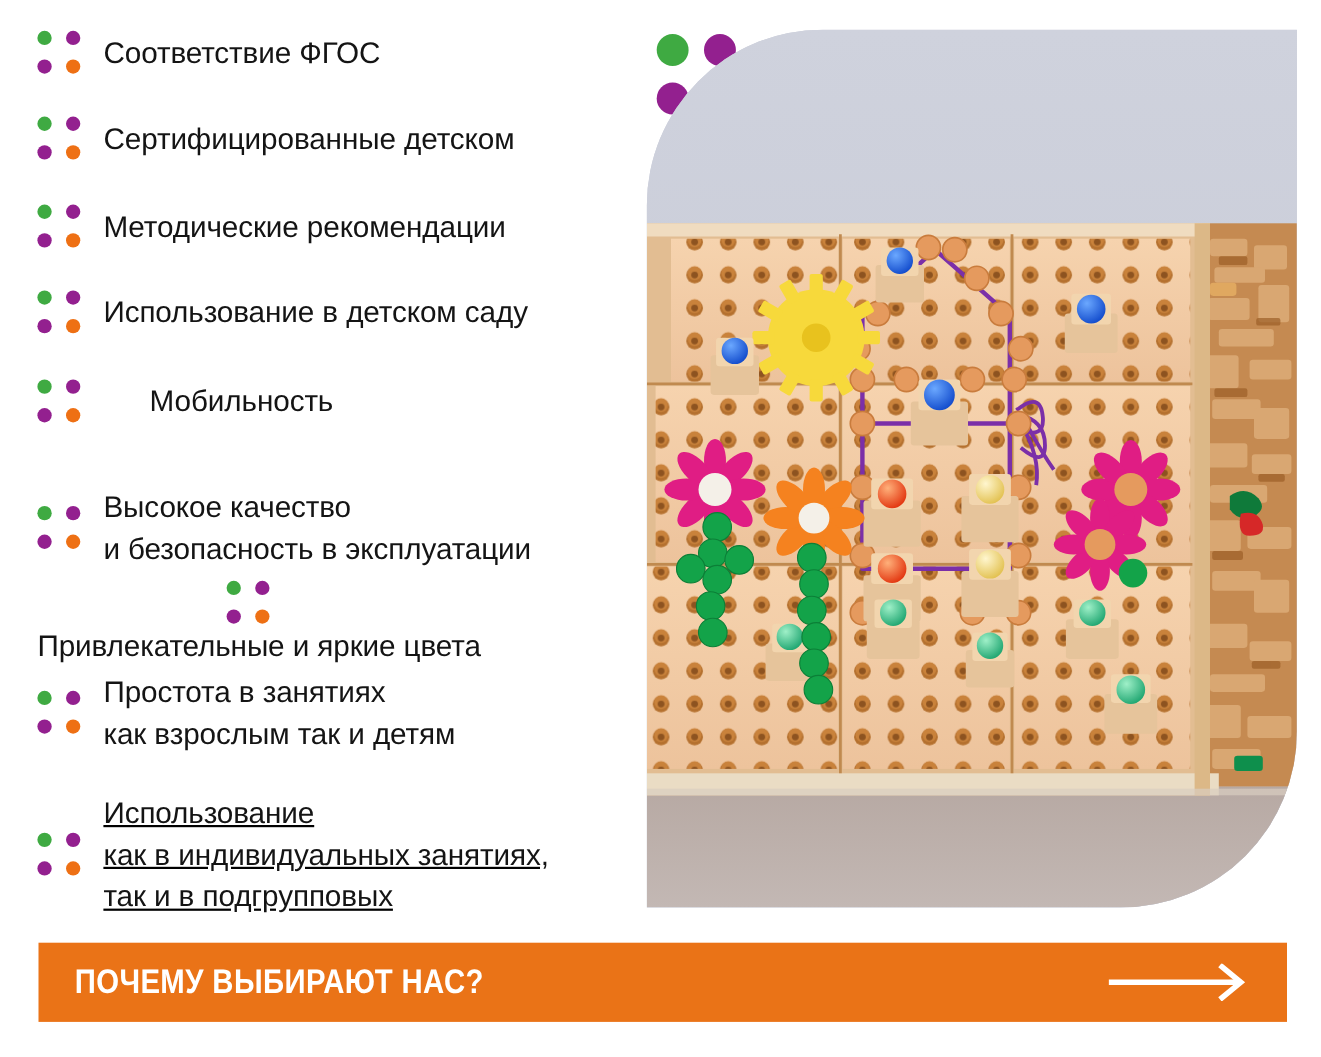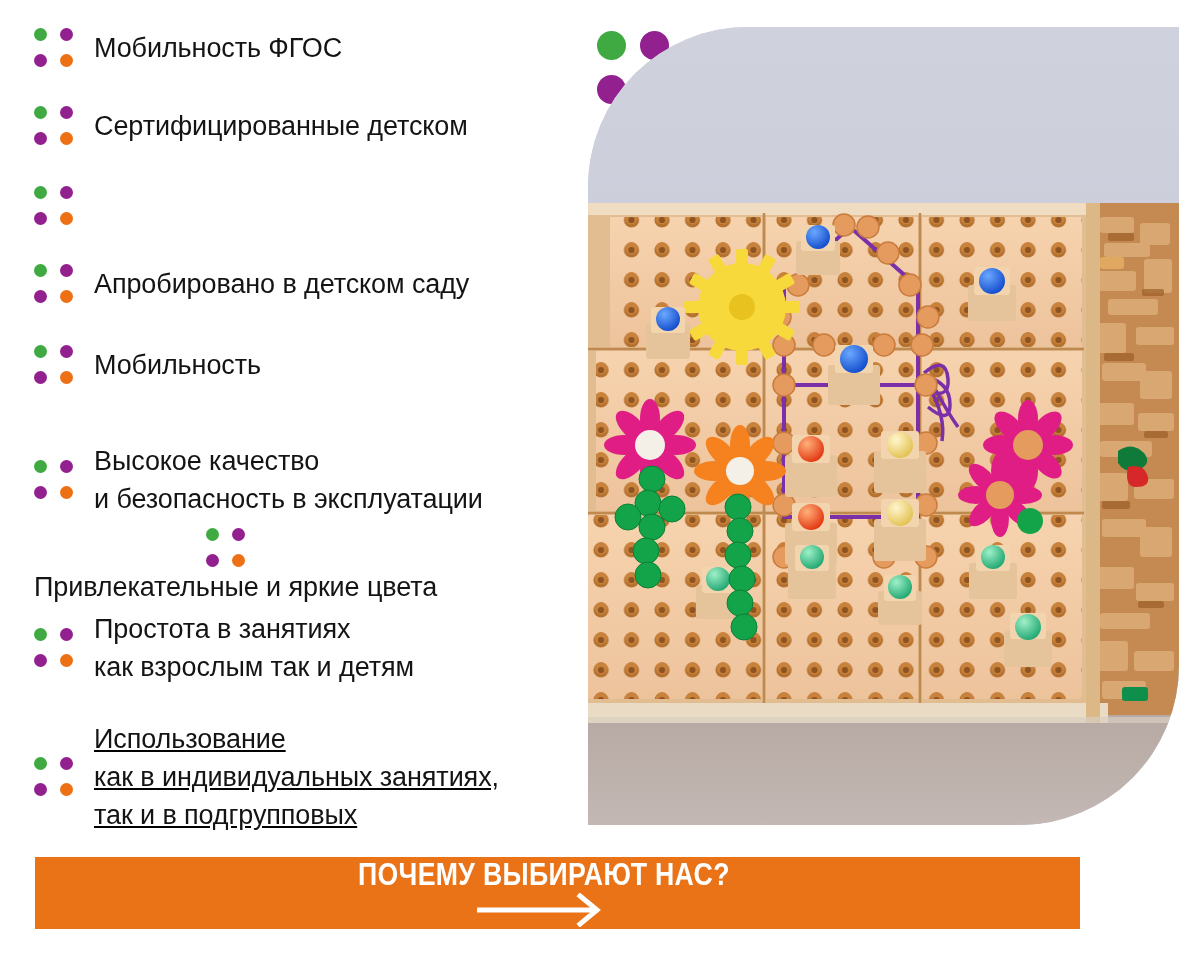--- a/index.html
+++ b/index.html
@@ -63,26 +63,25 @@
     border-radius:160px 0px 160px 0px;
     overflow:hidden;
     background:#c9ccd8;
   }
   .photo svg{display:block;width:100%;height:100%;}
 
   
   .cta{
     position:absolute;
     left:35px;top:857px;
-    width:1045px;height:72px;
+    width:1135px;height:72px;
     background:#ea7317;
     display:flex;
     align-items:center;
-    justify-content:flex-start;
-    flex-direction:column;
+    justify-content:space-between;
   }
   .cta-label{
     color:#ffffff;
     font-size:31px;
     font-weight:bold;
     letter-spacing:0.4px;
     margin-left:33px;
     transform:scaleX(0.86);
     transform-origin:left center;
     white-space:nowrap;
@@ -97,53 +96,54 @@
 
   <div class="features">
 
     <div class="feature" style="left:34px;top:28px;">
       <span class="dotgrid">
         <i class="d1"></i>
         <i class="d2"></i>
         <i class="d3"></i>
         <i class="d4"></i>
       </span>
-      <span class="ftext">Мобильность ФГОС</span>
+      <span class="ftext">Соответствие ФГОС</span>
     </div>
 
     <div class="feature" style="left:34px;top:106px;">
       <span class="dotgrid">
         <i class="d1"></i>
         <i class="d2"></i>
         <i class="d3"></i>
         <i class="d4"></i>
       </span>
       <span class="ftext">Сертифицированные детском</span>
     </div>
 
     <div class="feature" style="left:34px;top:186px;">
       <span class="dotgrid">
         <i class="d1"></i>
         <i class="d2"></i>
         <i class="d3"></i>
         <i class="d4"></i>
       </span>
+      <span class="ftext">Методические рекомендации</span>
     </div>
 
     <div class="feature" style="left:34px;top:264px;">
       <span class="dotgrid">
         <i class="d1"></i>
         <i class="d2"></i>
         <i class="d3"></i>
         <i class="d4"></i>
       </span>
-      <span class="ftext">Апробировано в детском саду</span>
-    </div>
-
-    <div class="feature" style="left:34px;top:345px;">
+      <span class="ftext">Использование в детском саду</span>
+    </div>
+
+    <div class="feature" style="left:34px;top:345px;gap:42px;">
       <span class="dotgrid">
         <i class="d1"></i>
         <i class="d2"></i>
         <i class="d3"></i>
         <i class="d4"></i>
       </span>
       <span class="ftext">Мобильность</span>
     </div>
 
     <div class="feature" style="left:34px;top:442px;justify-content:space-between;">

